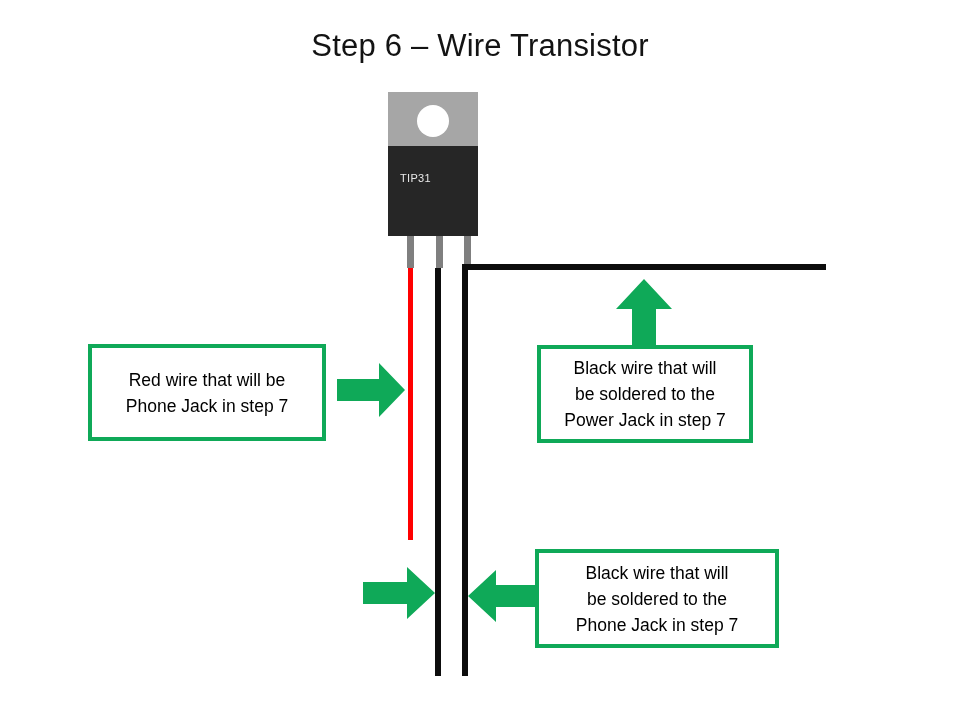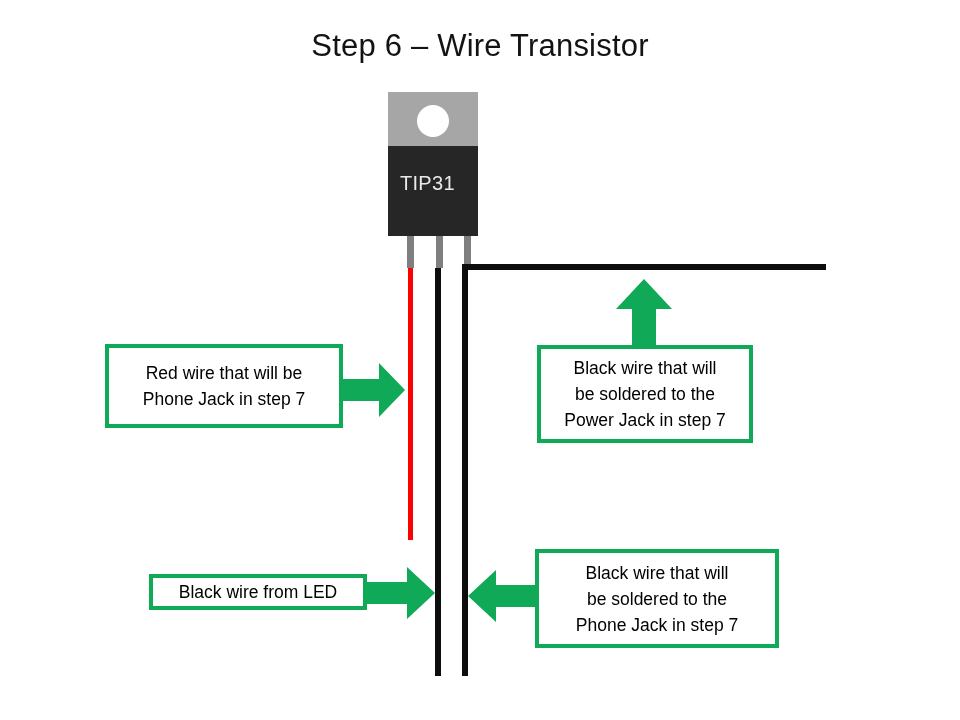--- a/index.html
+++ b/index.html
@@ -60,21 +60,21 @@
     left: 388px;
     top: 146px;
     width: 90px;
     height: 90px;
     background: #262626;
   }
   .transistor-label {
     position: absolute;
     left: 400px;
     top: 172px;
-    font-size: 20px;
+    font-size: 11px;
     color: #e8e8e8;
     letter-spacing: 0.3px;
     white-space: pre;
   }
 
   
   .pin {
     position: absolute;
     width: 7px;
     background: #7f7f7f;
@@ -130,21 +130,21 @@
     z-index: 5;
   }
   .callout .line {
     font-size: 17.5px;
     line-height: 26px;
     color: #000000;
     white-space: pre;
     text-align: center;
   }
 
-  #callout-red-wire      { left: 105px; top: 344px; width: 238px; height: 84px; }
+  #callout-red-wire      { left: 88px; top: 344px; width: 238px; height: 97px; }
   #callout-power-jack    { left: 537px; top: 345px; width: 216px; height: 98px; }
   #callout-led-wire      { left: 149px; top: 574px; width: 218px; height: 36px; }
   #callout-phone-jack    { left: 535px; top: 549px; width: 244px; height: 99px; }
 
   
   .arrow {
     position: absolute;
     z-index: 4;
   }
   #arrow-red-wire     { left: 337px; top: 363px; width: 68px; height: 54px; }
@@ -195,23 +195,20 @@
     <div class="line">Red wire that will be</div>
     <div class="line">Phone Jack in step 7</div>
   </div>
 
   <div class="callout" id="callout-power-jack">
     <div class="line">Black wire that will</div>
     <div class="line">be soldered to the</div>
     <div class="line">Power Jack in step 7</div>
   </div>
 
-  <div class="callout" id="callout-led-wire">
-    <div class="line">Black wire from LED</div>
-  </div>
 
   <div class="callout" id="callout-phone-jack">
     <div class="line">Black wire that will</div>
     <div class="line">be soldered to the</div>
     <div class="line">Phone Jack in step 7</div>
   </div>
 
 </div>
 
 </body></html>

